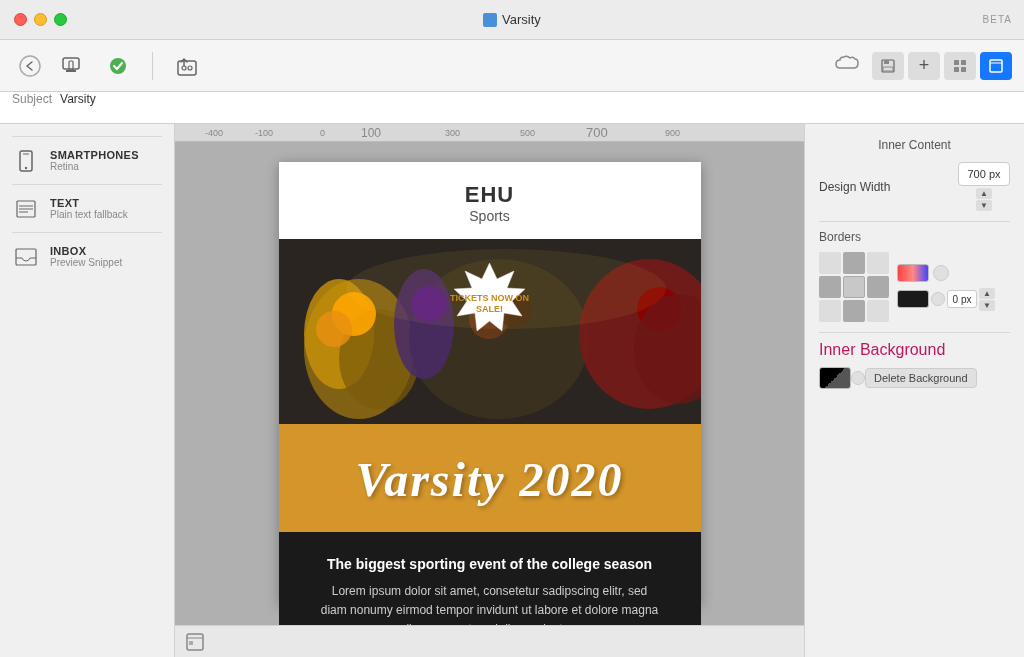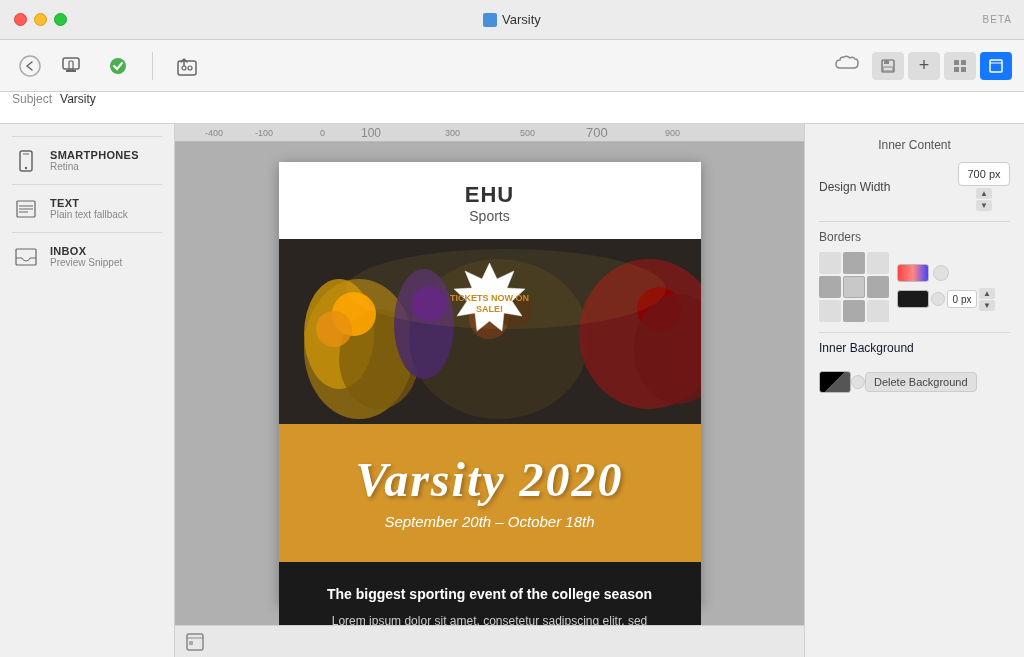--- a/index.html
+++ b/index.html
@@ -299,21 +299,21 @@
       font-weight: 900;
       color: #c8891a;
       text-align: center;
       line-height: 1.2;
       text-transform: uppercase;
     }
 
     
     .email-gold {
       background: #d4952a;
-      padding: 28px 20px 32px;
+      padding: 28px 20px 19px;
       text-align: center;
     }
     .varsity-title {
       font-size: 48px;
       font-weight: 900;
       color: white;
       font-family: Georgia, 'Times New Roman', serif;
       font-style: italic;
       text-shadow: 2px 2px 4px rgba(0,0,0,0.3);
       letter-spacing: 2px;
@@ -481,23 +481,23 @@
       align-items: center;
       justify-content: center;
       color: #333;
     }
 
     
     .inner-bg-section {
       margin-top: 6px;
     }
     .inner-bg-title {
-      font-size: 12px;
-      color: #0f172a;
-      margin-bottom: 16px;
+      font-size: 16px;
+      color: #be185d;
+      margin-bottom: 8px;
     }
     .inner-bg-row {
       display: flex;
       align-items: center;
     }
     .inner-bg-swatch {
       width: 32px;
       height: 22px;
       background: linear-gradient(135deg, #000 50%, #555 50%);
       border-radius: 3px;
@@ -723,21 +723,20 @@
               <svg class="starburst" viewBox="0 0 85 85">
                 <polygon points="42.5,2 50,18 67,10 60,27 78,28 65,40 75,55 57,52 55,70 42.5,60 30,70 28,52 10,55 20,40 7,28 25,27 18,10 35,18" fill="white" stroke="#eee" stroke-width="0.5"></polygon>
               </svg>
               <div class="badge-text" style="font-size:9px; font-weight:900; color:#c8891a; line-height:1.2;">TICKETS NOW ON SALE!</div>
             </div>
           </div>
         </div>
 
         <div class="email-gold">
           <div class="varsity-title">Varsity 2020</div>
-          <div class="varsity-dates">September 20th – October 18th</div>
         </div>
 
         <div class="email-dark">
           <div class="event-headline">The biggest sporting event of the college season</div>
           <div class="event-body">Lorem ipsum dolor sit amet, consetetur sadipscing elitr, sed diam nonumy eirmod tempor invidunt ut labore et dolore magna aliquyam erat, sed diam voluptua.</div>
 
         </div>
       </div>
     </div>
 

